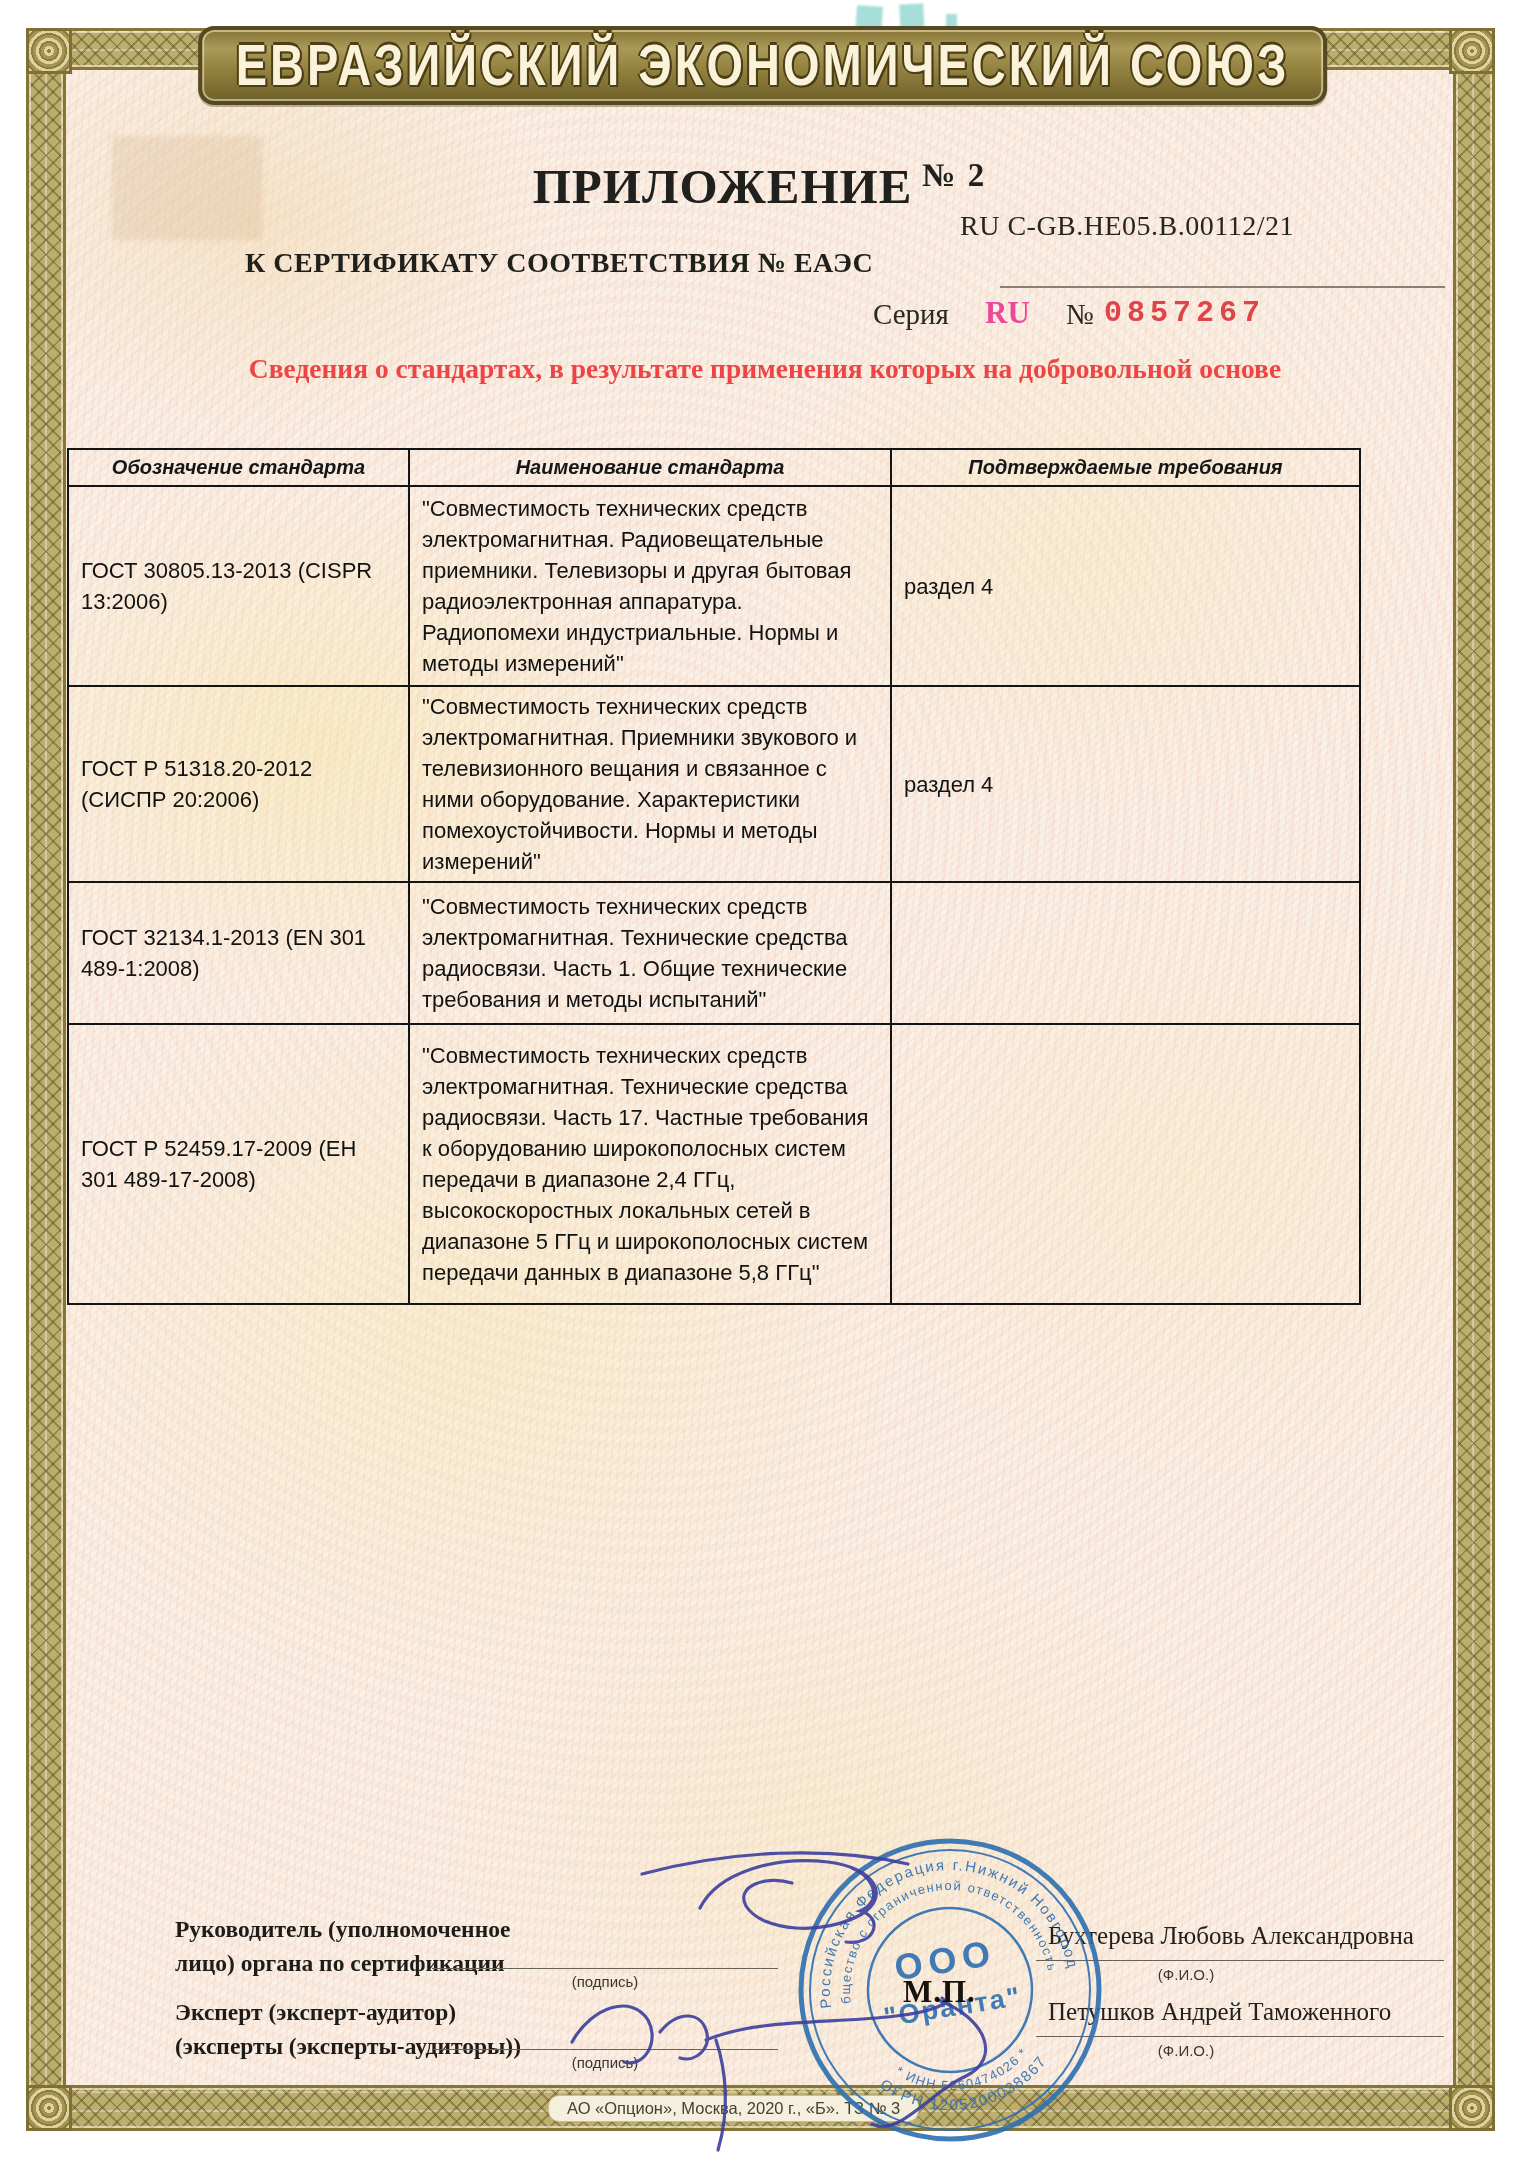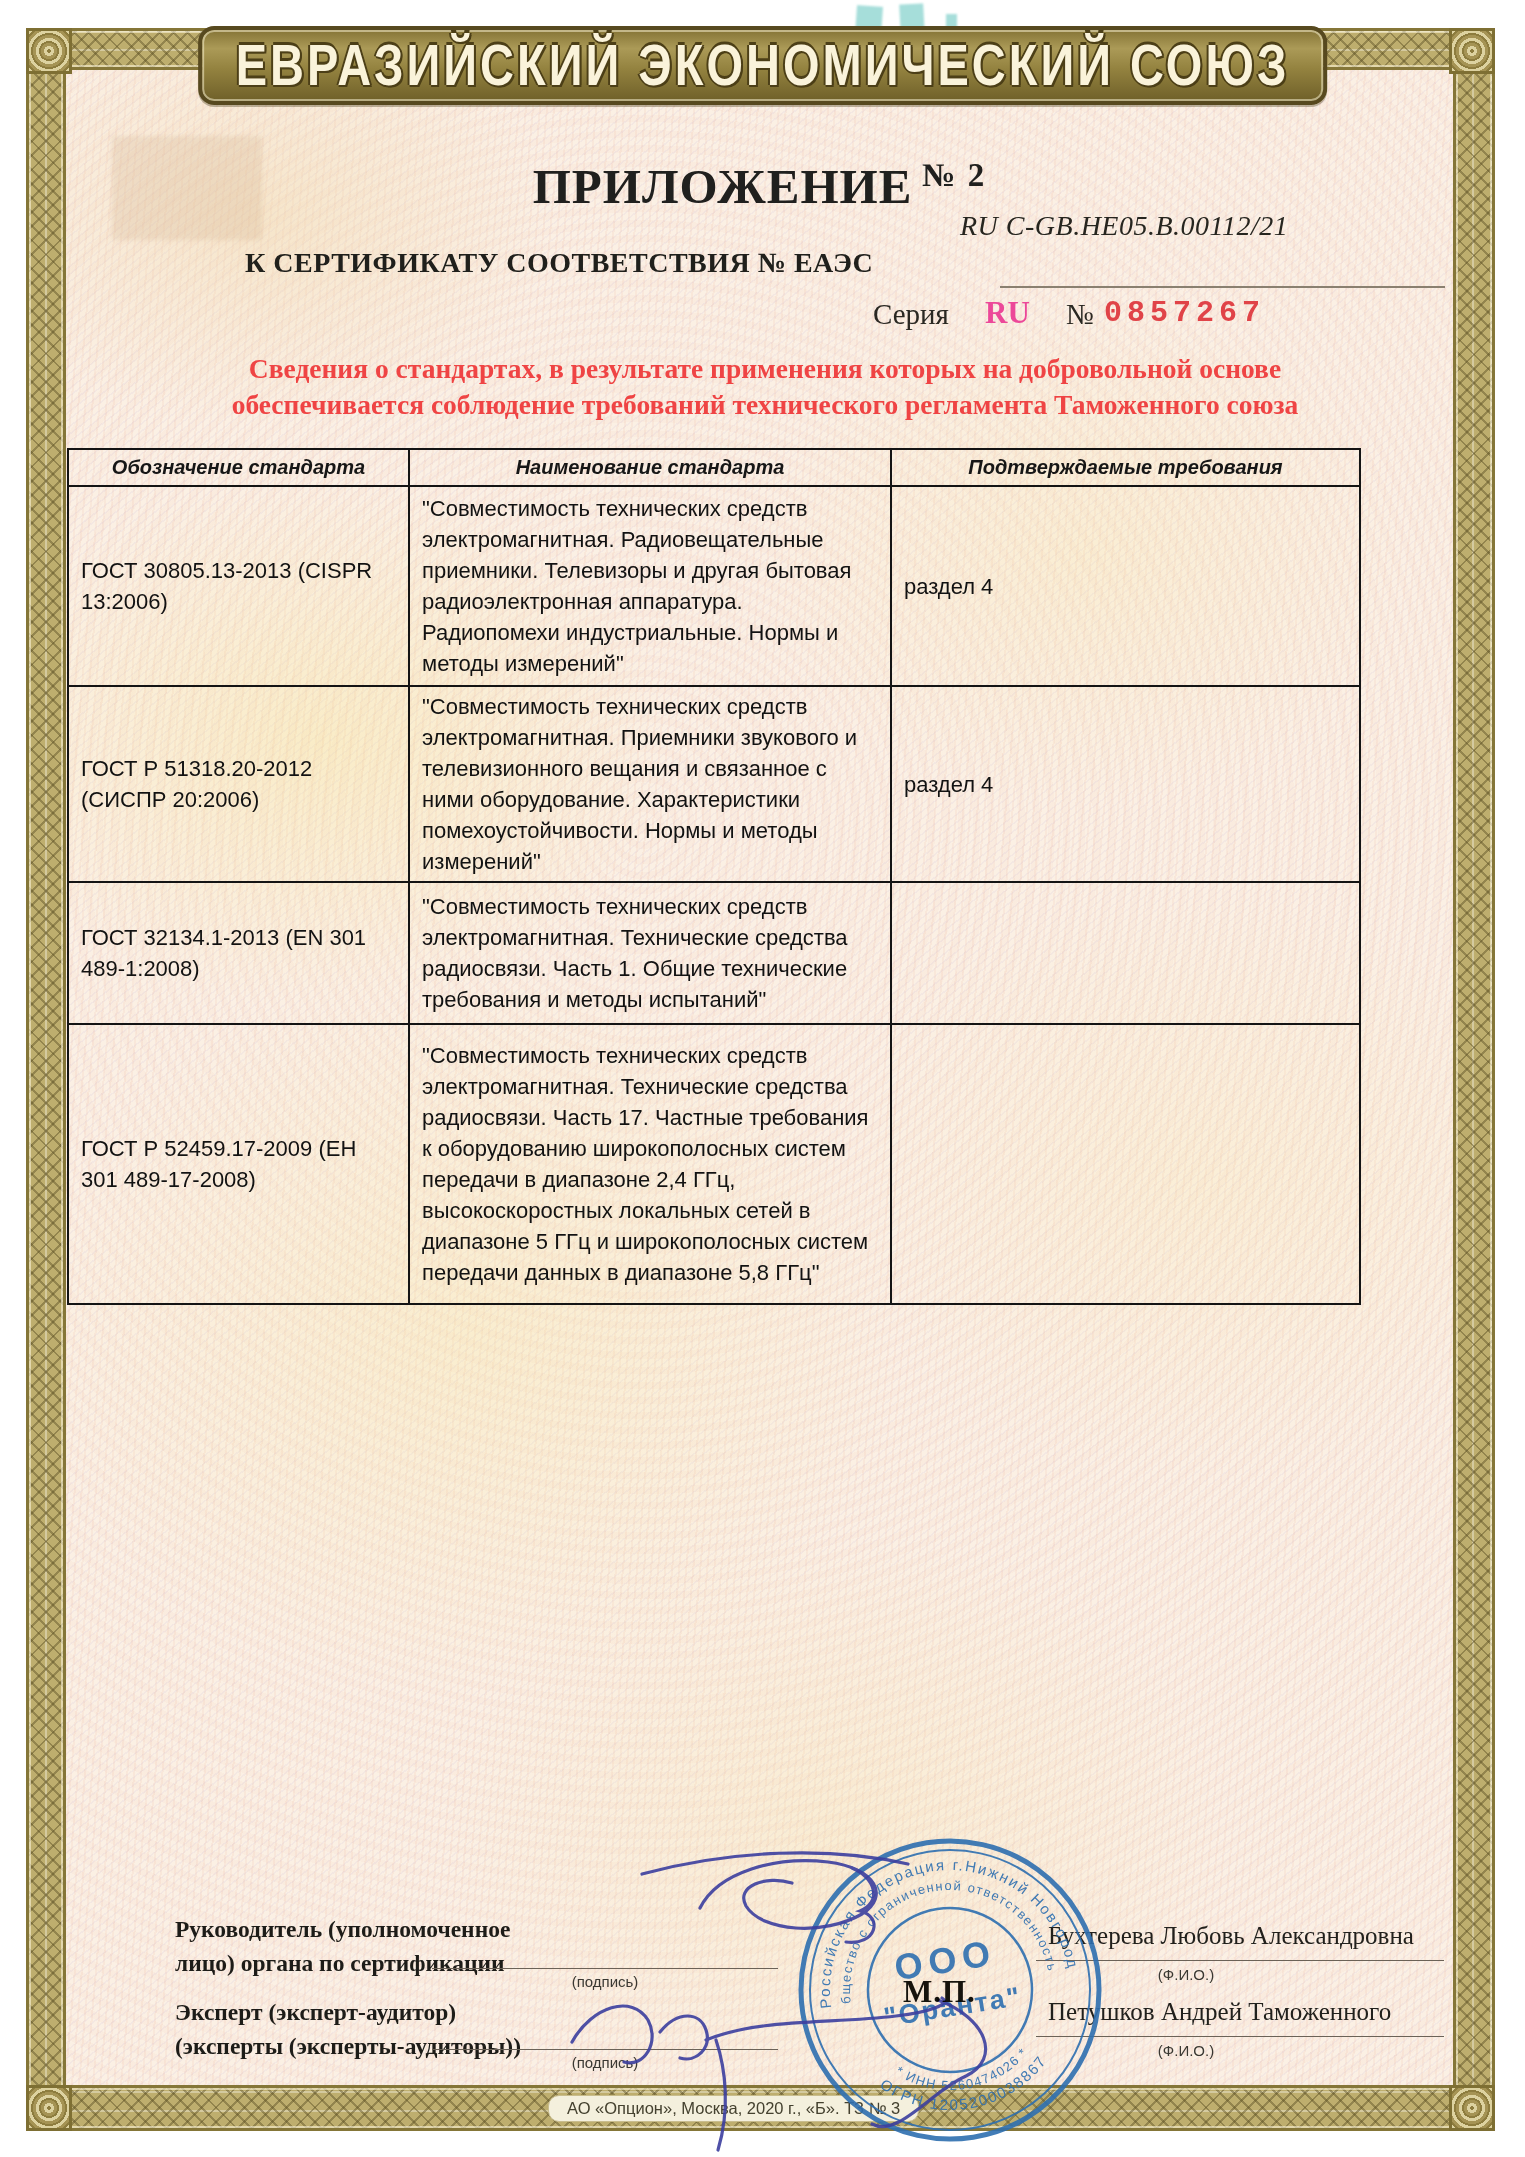--- a/index.html
+++ b/index.html
@@ -56,21 +56,21 @@
     white-space:nowrap;}
   .banner span{display:inline-block;transform:scaleY(1.22);
     font-family:"Liberation Sans", sans-serif;font-weight:bold;font-size:47px;
     letter-spacing:3px;color:#faf3da;
     text-shadow:-2px 0 0 #4c3f17, 2px 0 0 #4c3f17, 0 -2px 0 #4c3f17, 0 2px 0 #4c3f17, 2px 2px 0 #4c3f17;}
 
   
   .title-row{position:absolute;left:0;right:6px;top:158px;text-align:center;
     font-weight:bold;font-size:49px;letter-spacing:1px;color:#20201e;}
   .title-no{font-size:33px;font-weight:bold;position:relative;top:-17px;margin-left:10px;letter-spacing:2px;}
-  .cert-number{position:absolute;top:210px;left:960px;font-size:28px;letter-spacing:.5px;color:#26251f;font-style:italic;}
+  .cert-number{position:absolute;top:210px;left:960px;font-size:28px;letter-spacing:.5px;color:#26251f;}
   .cert-line{position:absolute;top:247px;left:245px;font-weight:bold;font-size:28px;letter-spacing:.5px;color:#20201c;}
   .cert-underline{position:absolute;top:286px;left:1000px;width:445px;border-bottom:2px solid #8a8070;}
   .series-row{position:absolute;top:298px;left:0;width:1525px;height:44px;}
   .series-label{position:absolute;left:873px;top:0;font-size:29px;color:#2a2822;}
   .series-value{position:absolute;left:985px;top:-3px;font-size:31px;font-weight:bold;color:#ec4899;}
   .series-nosign{position:absolute;left:1066px;top:0;font-size:29px;color:#2a2822;}
   .serial-number{position:absolute;left:1104px;top:-2px;font-family:"Liberation Mono",monospace;
     font-weight:bold;font-size:30px;letter-spacing:5px;color:#e04348;}
 
   .intro{position:absolute;top:351px;left:95px;right:90px;text-align:center;
@@ -139,21 +139,20 @@
 
   <div class="series-row">
     <span class="series-label">Серия</span>
     <span class="series-value">RU</span>
     <span class="series-nosign">№</span>
     <span class="serial-number">0857267</span>
   </div>
 
   <div class="intro">
     <span>Сведения о стандартах, в результате применения которых на добровольной основе</span><br>
-    <span>обеспечивается соблюдение требований технического регламента Таможенного союза</span>
   </div>
 
   <table class="std">
     <colgroup>
         <col style="width:341px">
         <col style="width:482px">
         <col style="width:469px">
       </colgroup>
     <thead>
       <tr>

